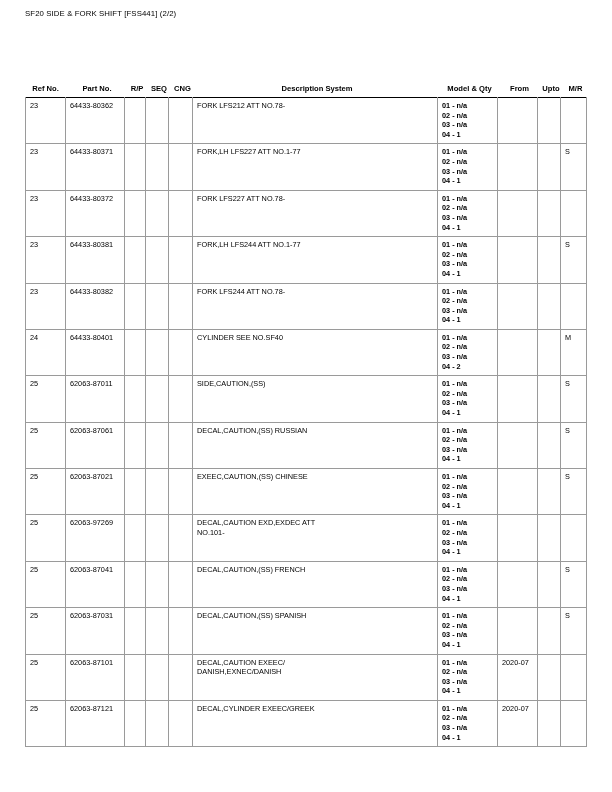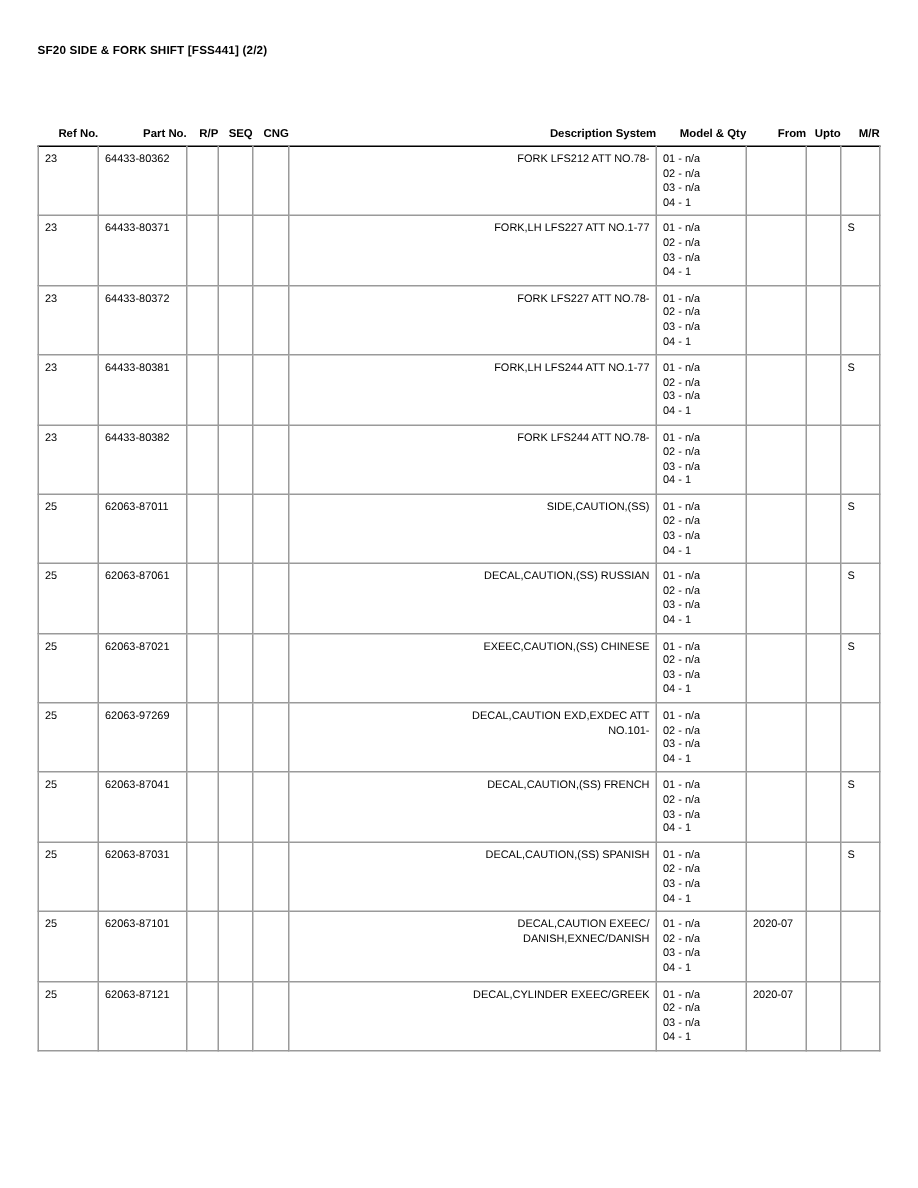--- a/index.html
+++ b/index.html
@@ -17,23 +17,23 @@
   }
   .page {
     position: relative;
     width: 612px;
     height: 792px;
     box-sizing: border-box;
   }
   .doc-title {
     position: absolute;
     left: 25px;
-    top: 29px;
+    top: 9px;
     font-size: 7.8px;
-    font-weight: bold;
+    font-weight: normal;
     letter-spacing: 0.1px;
     white-space: nowrap;
   }
   .breadcrumb {
     position: absolute;
     left: 25px;
     top: 40px;
     width: 560px;
     font-size: 7.8px;
     font-weight: bold;
@@ -48,21 +48,21 @@
   }
   table.parts {
     border-collapse: collapse;
     width: 561px;
     table-layout: fixed;
     font-size: 7.3px;
   }
   table.parts thead th {
     font-size: 7.6px;
     font-weight: bold;
-    text-align: right;
+    text-align: center;
     padding: 0 0 4px 0;
     vertical-align: bottom;
     border: none;
     white-space: nowrap;
   }
   table.parts thead th.pad-l {
     padding-left: 4px;
   }
   table.parts thead tr.head-row {
     border-bottom: 1.6px solid #000;
@@ -83,22 +83,22 @@
   .c-part   { width: 59px; }
   .c-rp     { width: 21px; }
   .c-seq    { width: 23px; }
   .c-cng    { width: 24px; }
   .c-desc   { width: 245px; }
   .c-model  { width: 60px; }
   .c-from   { width: 40px; }
   .c-upto   { width: 23px; }
   .c-mr     { width: 26px; }
 
-  .desc-line { display: block; white-space: pre; text-align: right; }
-  .model-line { display: block; }
+  .desc-line { display: block; white-space: pre; }
+  .model-line { display: block; font-weight: bold; }
   .clip-bottom {
     position: absolute;
     left: 0;
     top: 770px;
     width: 612px;
     height: 22px;
     background: #ffffff;
   }
 </style>
 </head>
@@ -227,20 +227,39 @@
               <span class="model-line">01 - n/a</span>
               <span class="model-line">02 - n/a</span>
               <span class="model-line">03 - n/a</span>
               <span class="model-line">04 - 1</span>
             </td>
             <td></td>
             <td></td>
             <td></td>
           </tr>
           <tr>
+            <td>24</td>
+            <td>64433-80401</td>
+            <td></td>
+            <td></td>
+            <td></td>
+            <td>
+              <span class="desc-line">CYLINDER SEE NO.SF40</span>
+            </td>
+            <td>
+              <span class="model-line">01 - n/a</span>
+              <span class="model-line">02 - n/a</span>
+              <span class="model-line">03 - n/a</span>
+              <span class="model-line">04 - 2</span>
+            </td>
+            <td></td>
+            <td></td>
+            <td>M</td>
+          </tr>
+          <tr>
             <td>25</td>
             <td>62063-87011</td>
             <td></td>
             <td></td>
             <td></td>
             <td>
               <span class="desc-line">SIDE,CAUTION,(SS)</span>
             </td>
             <td>
               <span class="model-line">01 - n/a</span>

